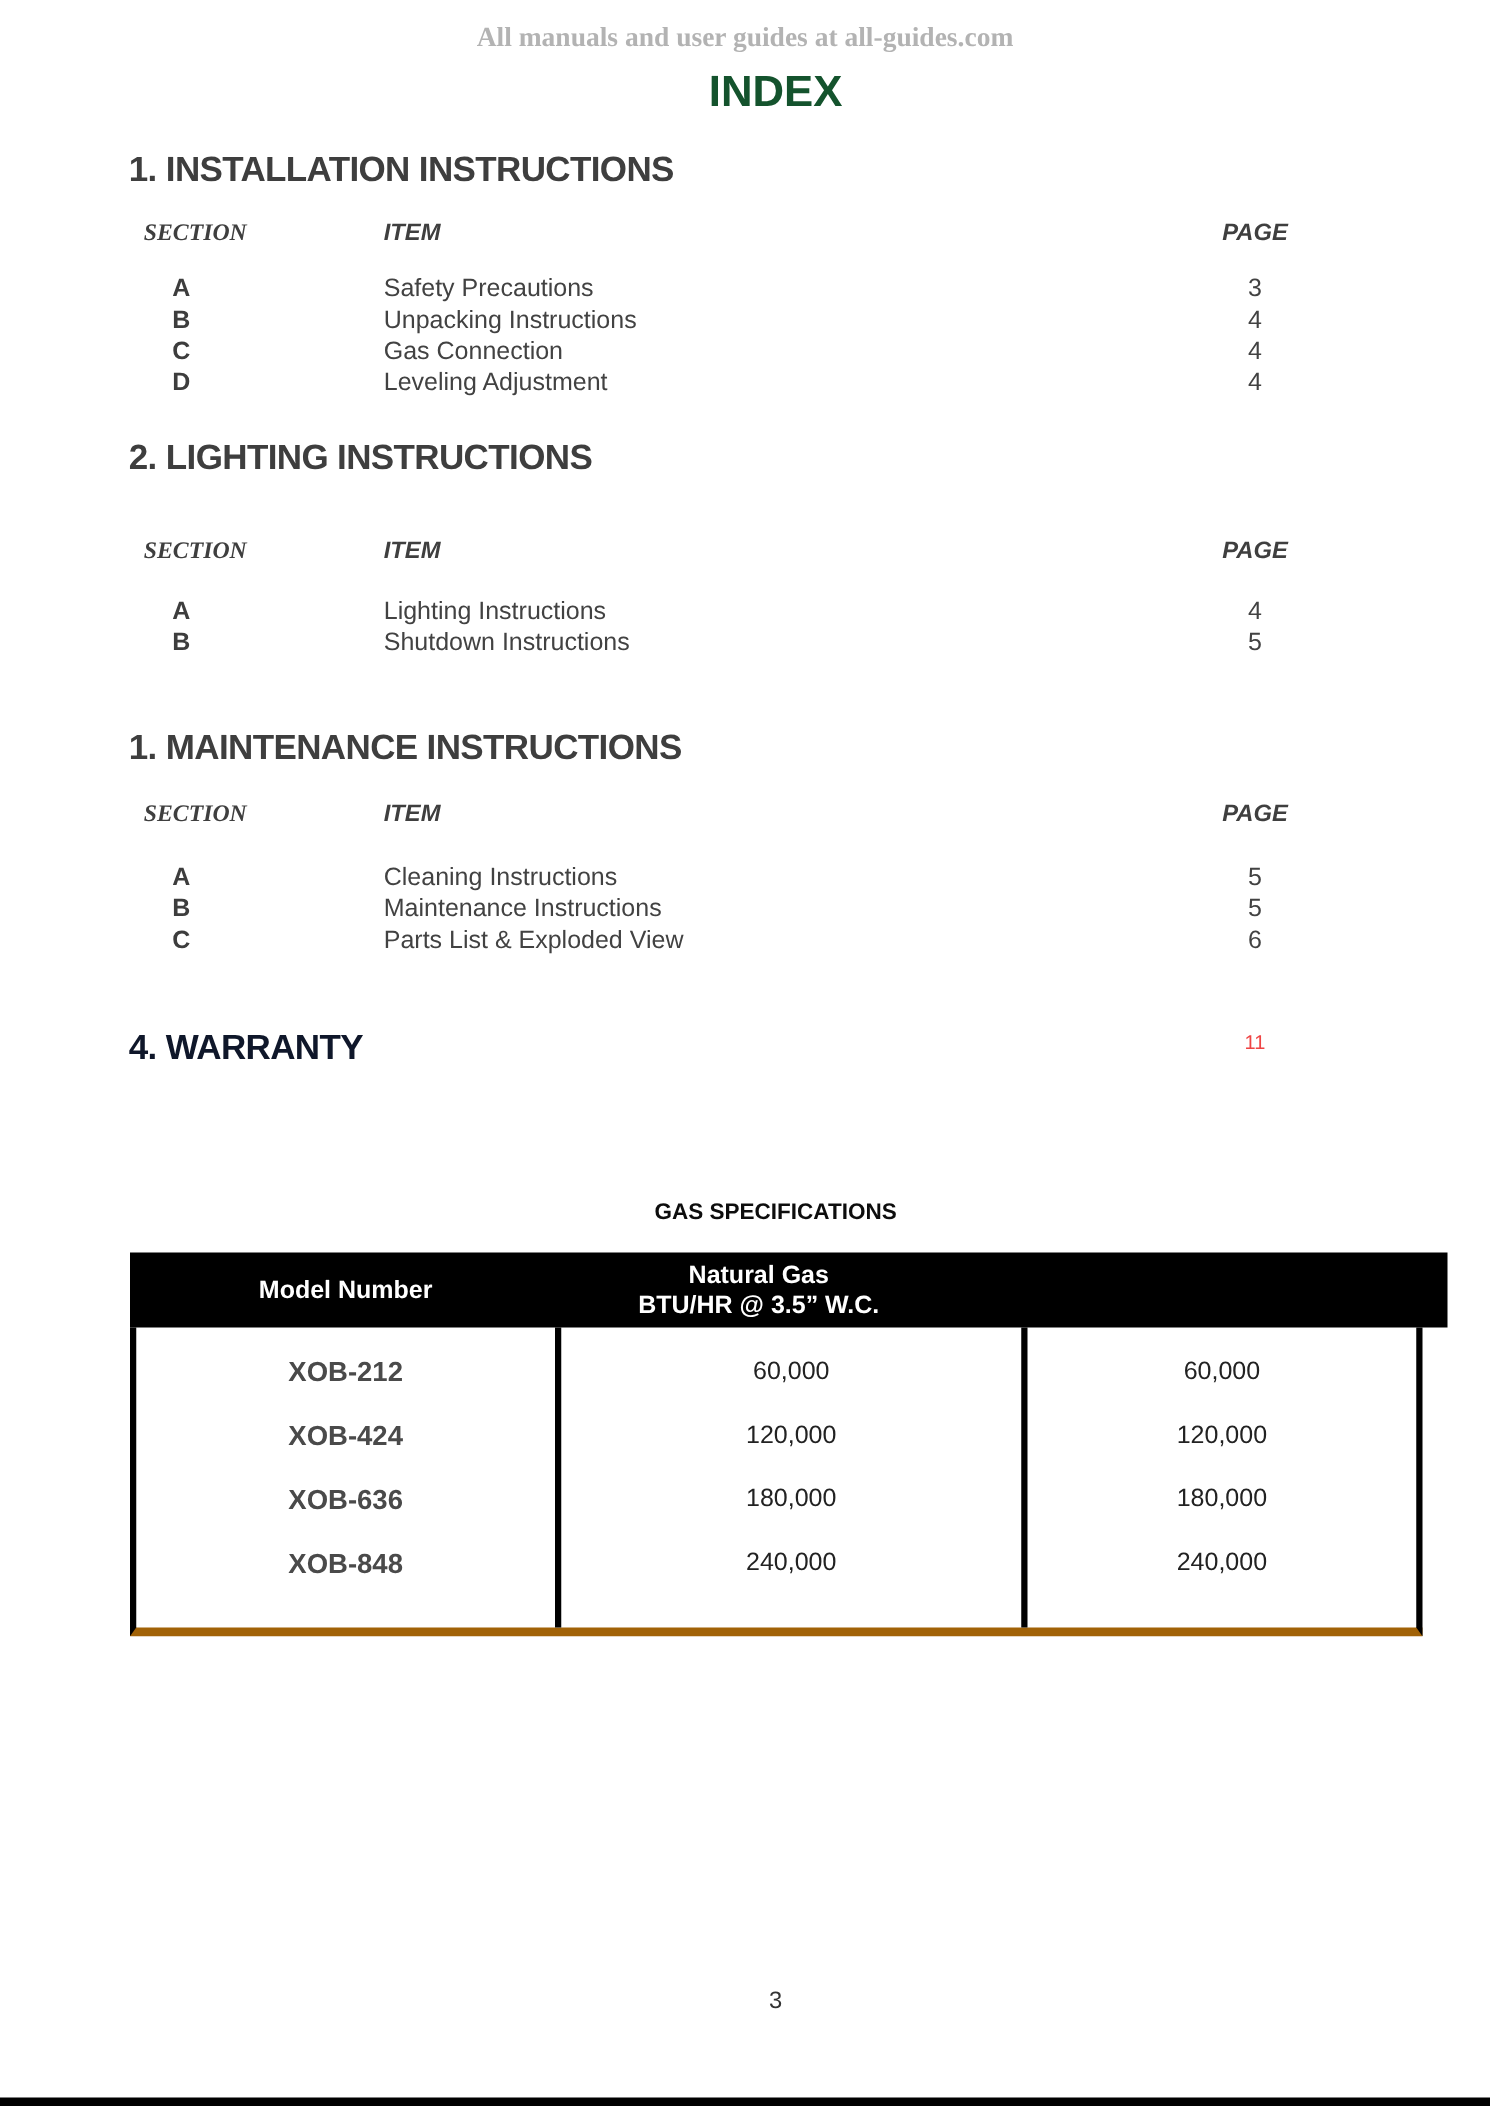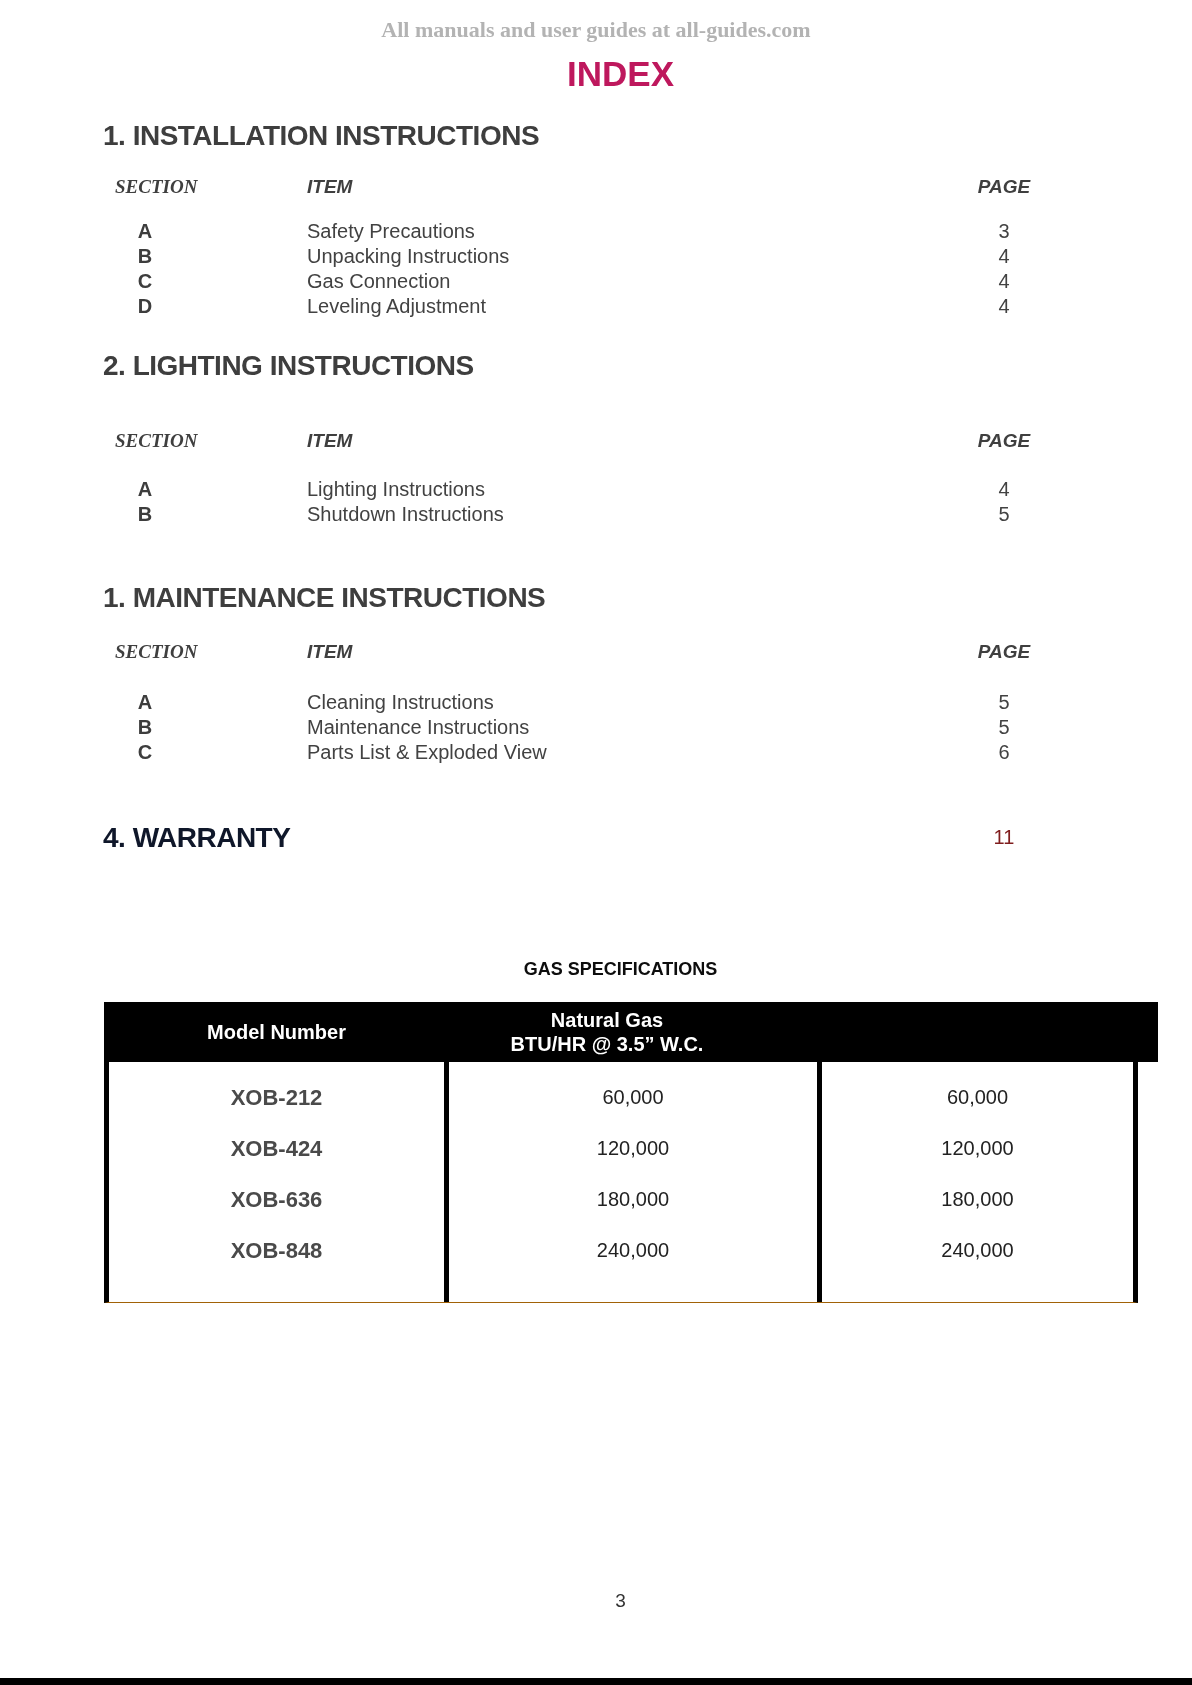--- a/index.html
+++ b/index.html
@@ -7,21 +7,21 @@
     width:1192px;height:1685px;background:#ffffff;position:relative;overflow:hidden;
     font-family:"Liberation Sans",sans-serif;
   }
   .watermark{
     position:absolute;top:17px;left:0;width:1192px;text-align:center;
     font-family:"Liberation Serif",serif;font-weight:bold;font-size:22px;color:#b3b3b3;
   }
   .content{position:absolute;left:103px;top:0;width:1035px;height:1685px;}
   .page-title{
     position:absolute;top:54px;left:0;width:100%;text-align:center;
-    font-size:35px;font-weight:bold;color:#be185d;
+    font-size:35px;font-weight:bold;color:#14532d;
   }
   .toc-heading{
     position:absolute;left:0;font-size:28px;font-weight:bold;color:#3e3e3e;letter-spacing:-0.5px;
     white-space:nowrap;
   }
   .sec1-heading{top:120px}.sec2-heading{top:350px}.sec3-heading{top:582px}
   .toc-colheader{position:absolute;left:0;width:100%;height:22px;}
   .sec1-colheader{top:176px}.sec2-colheader{top:430px}.sec3-colheader{top:641px}
   .toc-col-section,.toc-col-item,.toc-col-page{
     position:absolute;font-style:italic;font-weight:bold;font-size:19px;color:#3f3f3f;
@@ -31,35 +31,35 @@
   .toc-col-page{left:841px;width:120px;text-align:center;}
   .toc-rows{position:absolute;left:0;width:100%;}
   .sec1-rows{top:219px}.sec2-rows{top:477px}.sec3-rows{top:690px}
   .toc-row{position:relative;height:25px;line-height:25px;}
   .toc-letter{position:absolute;left:0;width:84px;text-align:center;font-weight:bold;font-size:20px;color:#3d3d3d;}
   .toc-item{position:absolute;left:204px;font-size:20px;color:#424242;white-space:nowrap;}
   .toc-page{position:absolute;left:841px;width:120px;text-align:center;font-size:20px;color:#424242;}
   .warranty-heading{
     position:absolute;top:822px;left:0;font-size:28px;font-weight:bold;color:#0f172a;letter-spacing:-0.5px;
   }
-  .warranty-page{position:absolute;top:826px;left:841px;width:120px;text-align:center;font-size:20px;color:#7f1d1d;}
+  .warranty-page{position:absolute;top:826px;left:841px;width:120px;text-align:center;font-size:16px;color:#ef4444;}
   .gas-title{
     position:absolute;top:959px;left:0;width:100%;text-align:center;
     font-size:18px;font-weight:bold;color:#0d0d0d;
   }
   .spec-table{position:absolute;top:1002px;left:1px;width:1054px;}
   .spec-header{display:flex;background:#000000;height:60px;color:#ffffff;}
   .spec-header-cell{
     box-sizing:border-box;display:flex;flex-direction:column;justify-content:center;
     text-align:center;font-weight:bold;font-size:20px;line-height:24px;
   }
   .spec-h1{width:345px}.spec-h2{width:373px}.spec-h3{width:316px}
   .spec-body{
     position:relative;width:1024px;height:240px;
-    border-left:5px solid #000;border-right:5px solid #000;border-bottom:1px solid #a16207;
+    border-left:5px solid #000;border-right:5px solid #000;border-bottom:7px solid #a16207;
   }
   .spec-col{position:absolute;top:0;height:240px;padding-top:10px;box-sizing:border-box;}
   .spec-col-model{left:0;width:335px;}
   .spec-col-propane{left:340px;width:368px;}
   .spec-col-natural{left:713px;width:311px;}
   .v-divider{position:absolute;top:0;width:5px;height:240px;background:#000000;}
   .v-divider-1{left:335px;}
   .v-divider-2{left:708px;}
   .spec-cell{height:51px;line-height:51px;text-align:center;white-space:nowrap;}
   .spec-cell-model{font-weight:bold;font-size:22px;color:#4a4a4a;}

